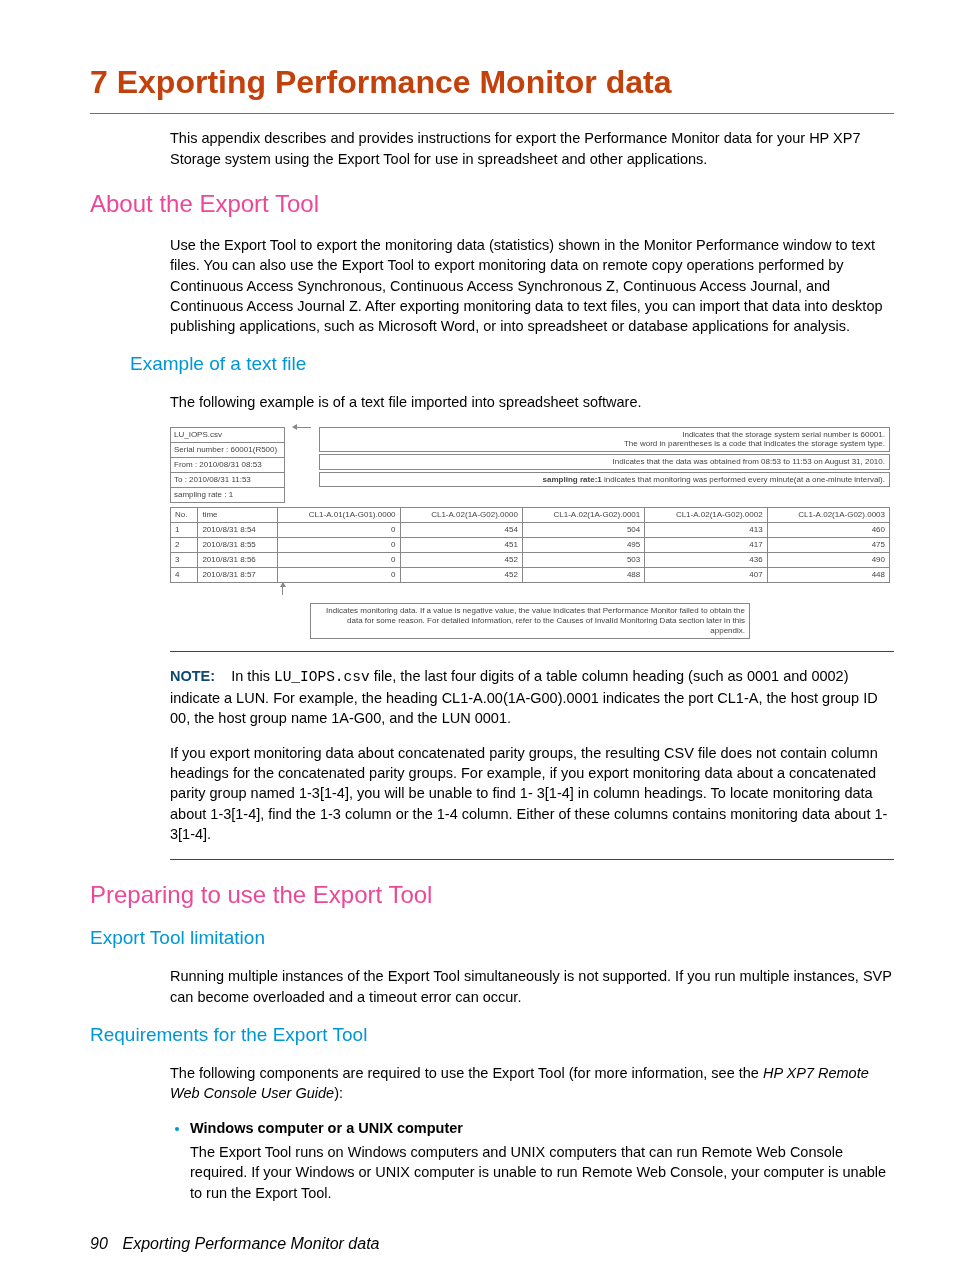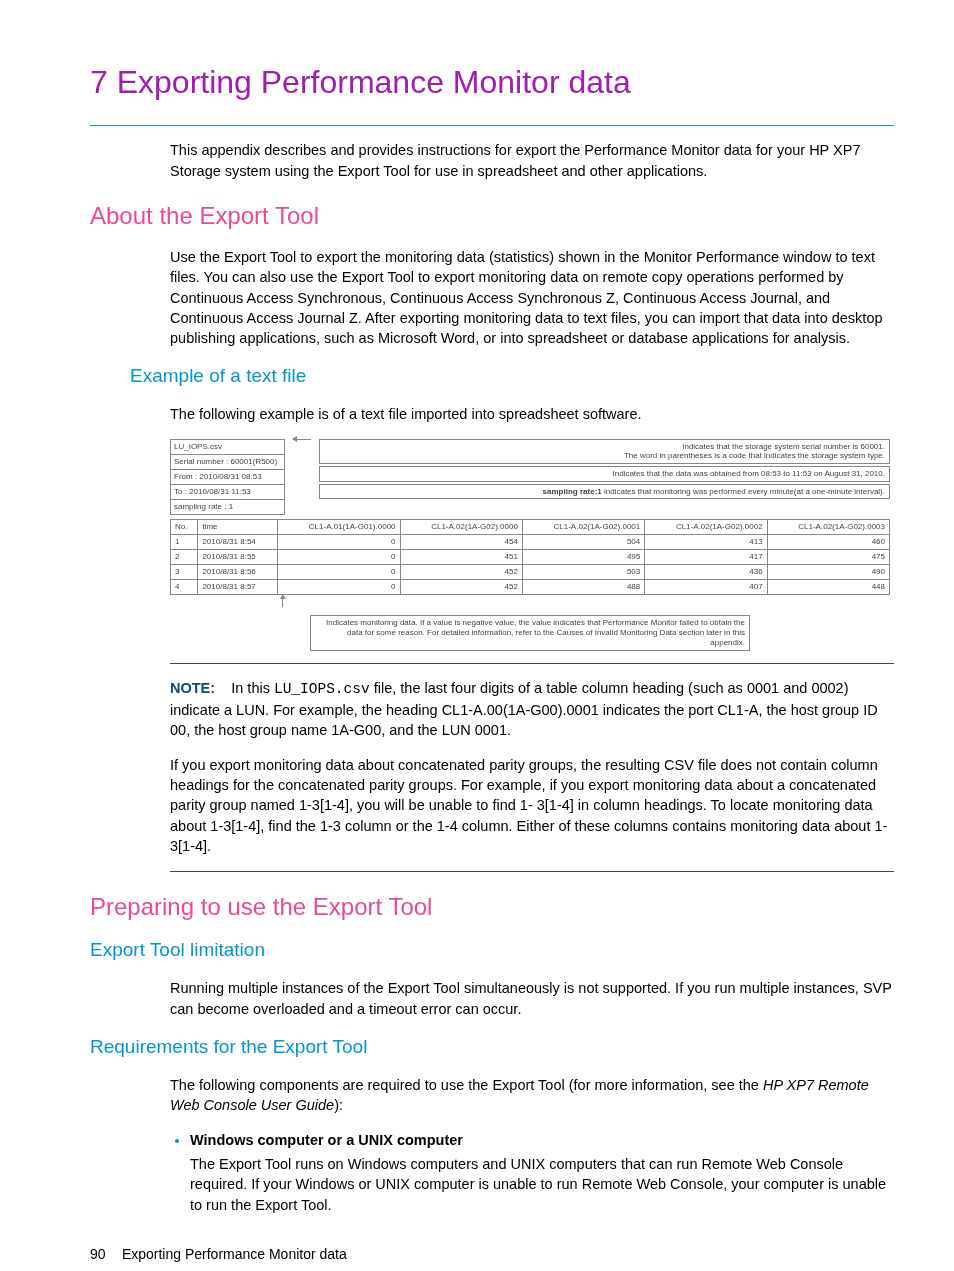--- a/index.html
+++ b/index.html
@@ -5,25 +5,25 @@
   body {
     font-family: Arial, Helvetica, sans-serif;
     margin: 0;
     padding: 60px 60px 40px 90px;
     color: #000;
     font-size: 14.5px;
     line-height: 1.4;
     background: #fff;
   }
   h1 {
-    color: #a21caf;
+    color: #c2410c;
     font-size: 32px;
-    font-weight: 400;
+    font-weight: 700;
     border-bottom: 1.5px solid #0096d6;
-    padding-bottom: 20px;
+    padding-bottom: 8px;
     margin: 0 0 12px 0;
   }
   h2 {
     color: #ec4899;
     font-size: 24px;
     font-weight: 300;
     margin: 18px 0 6px 0;
   }
   h3 {
     color: #0096d6;
@@ -80,21 +80,21 @@
   .fig-arrow-down { border-left:1px solid #888; height:12px; margin-left:112px; position:relative;}
   .fig-arrow-down::before{
     content:"";position:absolute;left:-3px;top:-1px;width:0;height:0;
     border-left:3px solid transparent;border-right:3px solid transparent;border-bottom:5px solid #888;
   }
   
   ul.doc-list { margin:6px 0 0 80px; padding-left:20px; }
   ul.doc-list li { margin-bottom:6px; }
   ul.doc-list li::marker { color:#0096d6; }
   .list-sub { margin: 4px 0 0 0; }
-  .footer { font-size:14px; margin-top:30px; }
+  .footer { font-size:16px; margin-top:30px;font-style:italic; }
   .footer .pg { display:inline-block; width:28px; }
 </style>
 </head>
 <body>
 
 <h1>7 Exporting Performance Monitor data</h1>
 
 <p class="body-indent">This appendix describes and provides instructions for export the Performance Monitor data for your HP XP7 Storage system using the Export Tool for use in spreadsheet and other applications.</p>
 
 <h2>About the Export Tool</h2>

